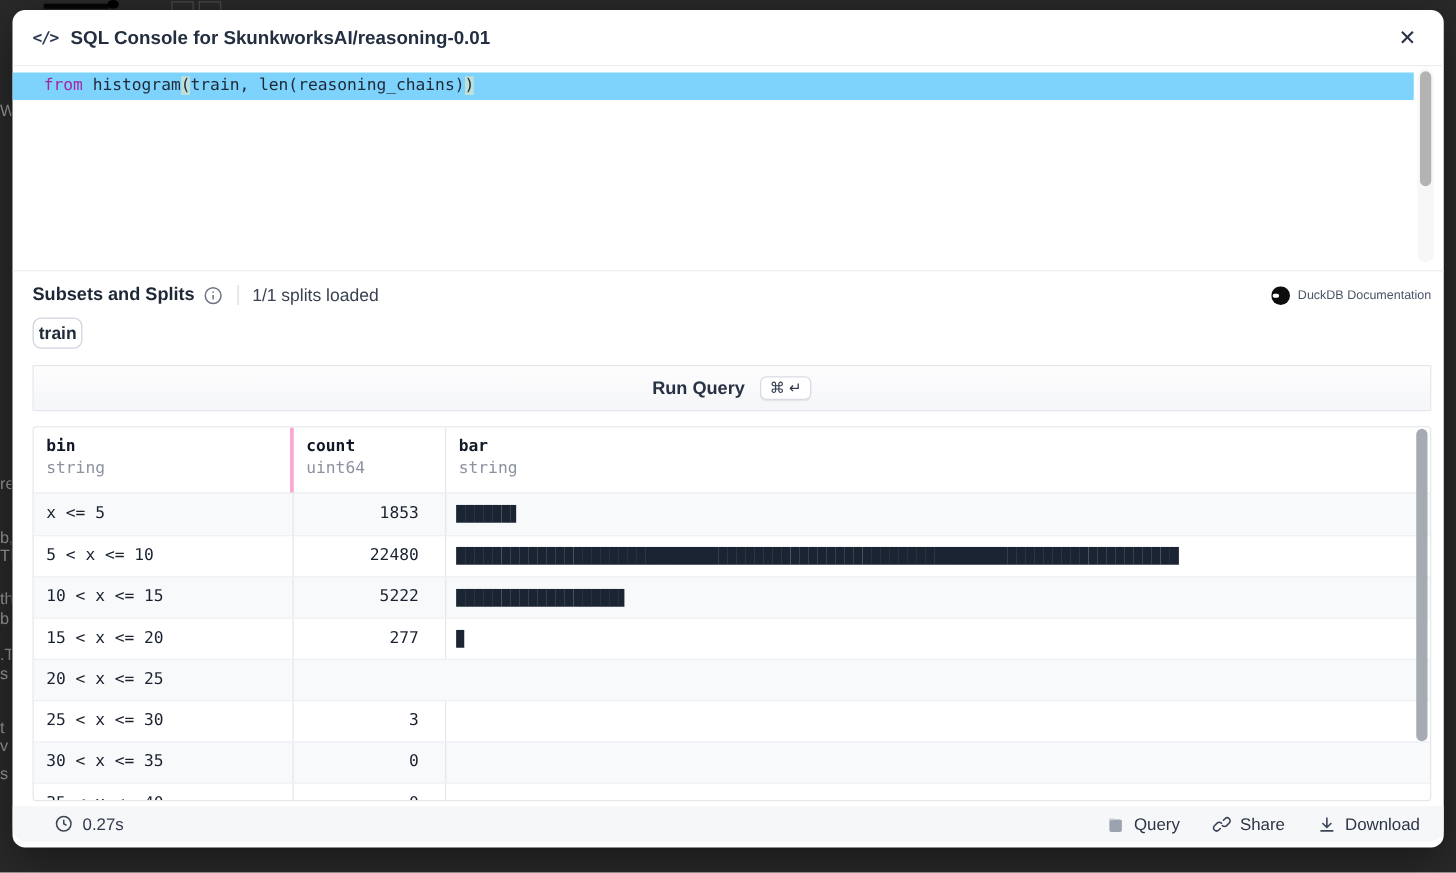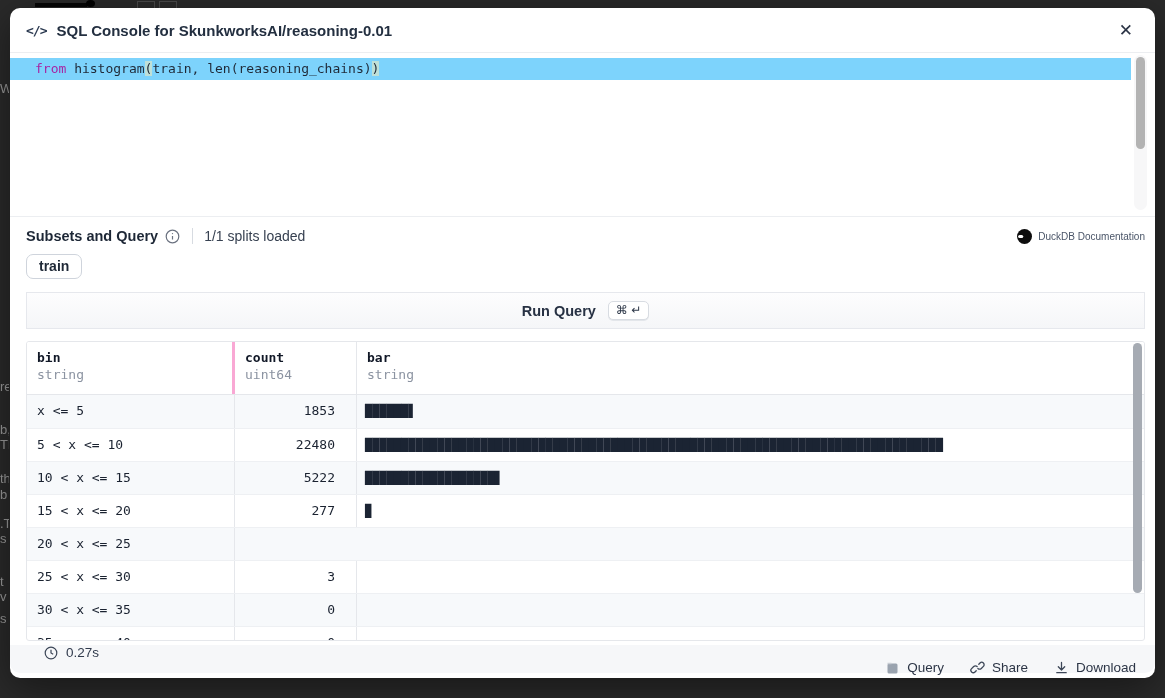--- a/index.html
+++ b/index.html
@@ -51,21 +51,21 @@
   .section { padding:0 10px 0 16px; }
   .subsets-row { display:flex; align-items:center; margin-top:8px; height:22px; }
   .subsets-heading { font-weight:700; font-size:14.5px; color:#1d2736; }
   .info-ic { margin-left:7px; display:inline-flex; }
   .vdiv { width:1px; height:16px; background:#d7dbe1; margin:0 11px 0 12px; }
   .splits-loaded { font-size:14px; color:#374151; }
   .doc-link { margin-left:auto; display:flex; align-items:center; gap:6px;
     font-size:10px; color:#4a5568; text-decoration:none; cursor:pointer; }
 
   .split-badge {
-    display:inline-block; margin-top:7px; padding:3px 12px 4px;
+    display:inline-block; margin-top:7px; padding:3px 4px 4px;
     border:1px solid #cfd4dc; border-radius:7px; background:#fff;
     font-weight:700; font-size:14px; color:#1f2937; cursor:pointer;
   }
 
   
   .run-btn {
     margin-top:13px; width:100%; height:37px; border:1px solid #e6e8ed;
     border-radius:0; background:linear-gradient(#fdfdfe,#f5f6f8);
     display:flex; align-items:center; justify-content:center; gap:12px; cursor:pointer;
   }
@@ -91,21 +91,21 @@
   .td-bin { width:208px; padding-left:10px; border-right:1px solid #e5e7eb; }
   .td-count { width:122px; padding-right:21px; text-align:right; border-right:1px solid #e5e7eb; }
   .td-bar { flex:1; padding-left:8px; font-size:12px; color:#1b2433; line-height:33px; }
   .tbl-scroll-thumb { position:absolute; top:1px; right:2px; width:9px; height:250px;
     background:#a6abb3; border-radius:5px; }
 
   
   .modal-footer {
     position:absolute; left:0; right:0; bottom:5px; height:28px;
     background:#f6f7f9; border-radius:0 0 10px 10px;
-    display:flex; padding:0 19px; font-size:13.5px; color:#303a4c;flex-direction:column;
+    display:flex; align-items:center; padding:0 19px; font-size:13.5px; color:#303a4c;
   }
   .elapsed { display:flex; align-items:center; gap:8px; margin-left:15px; }
   .footer-actions { margin-left:auto; display:flex; align-items:center; gap:26px; }
   .footer-btn { display:flex; align-items:center; gap:7px; background:none; border:none;
     font-size:13.5px; color:#2c3546; cursor:pointer; font-family:inherit; }
   svg { display:block; }
 </style>
 </head>
 <body>
 
@@ -139,21 +139,21 @@
 
   <div class="editor">
     <div class="code-line"><span class="tok-kw">from</span><span> histogram</span><span class="tok-match">(</span><span>train, len(reasoning_chains)</span><span class="tok-match">)</span></div>
     <div class="ed-scroll-track">
       <div class="ed-scroll-thumb"></div>
     </div>
   </div>
 
   <div class="section">
     <div class="subsets-row">
-      <span class="subsets-heading">Subsets and Query</span>
+      <span class="subsets-heading">Subsets and Splits</span>
       <span class="info-ic">
         <svg width="15" height="15" viewBox="0 0 15 15" fill="none" stroke="#6b7280" stroke-width="1.2">
           <circle cx="7.5" cy="7.5" r="6.3"></circle>
             <line x1="7.5" y1="7" x2="7.5" y2="10.6"></line>
             <circle cx="7.5" cy="4.6" r="0.7" fill="#6b7280" stroke="none"></circle>
         </svg>
       </span>
       <span class="vdiv"></span>
       <span class="splits-loaded">1/1 splits loaded</span>
       <a class="doc-link">

